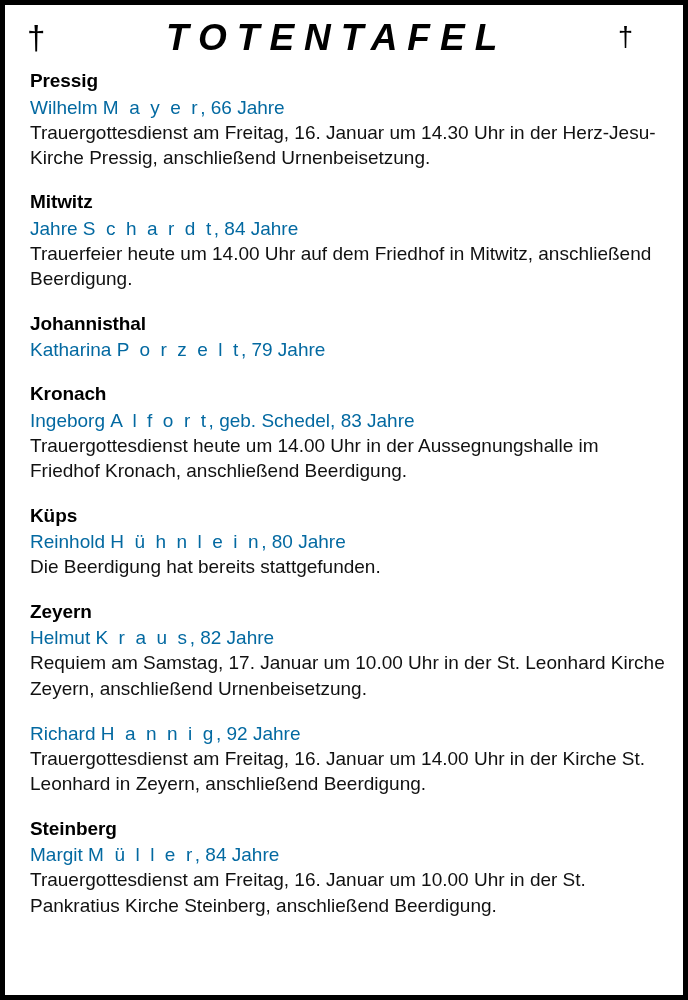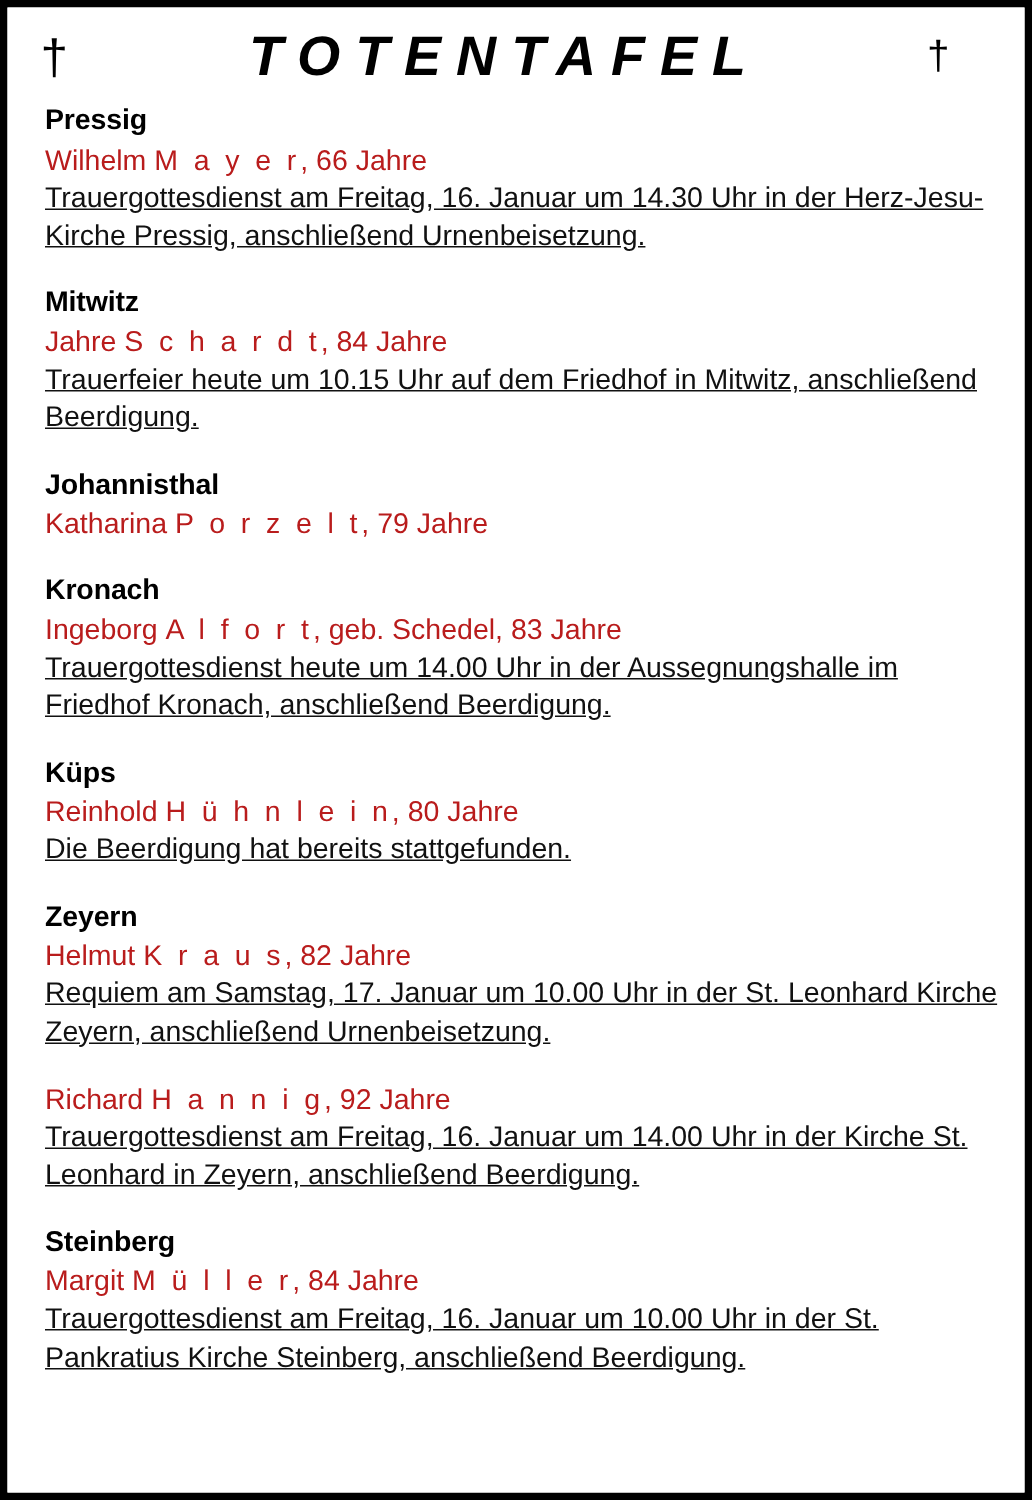--- a/index.html
+++ b/index.html
@@ -70,35 +70,34 @@
   .place {
     font-size: 19px;
     font-weight: bold;
     color: #000000;
     line-height: 1.3;
     margin: 0 0 1px 0;
     letter-spacing: -0.1px;
   }
   .person {
     font-size: 19px;
-    color: #b91c1c;
+    color: #0369a1;
     line-height: 1.32;
     margin: 0;
     white-space: nowrap;
   }
   .surname {
     letter-spacing: 2.6px;
   }
   .details {
     font-size: 19px;
     color: #111111;
     line-height: 1.33;
     margin: 0;
     max-width: 648px;
-    text-decoration: underline;
   }
 </style>
 </head>
 <body>
 
 <div class="notice-frame">
   <div class="notice-inner">
 
     <div class="masthead">
       <span class="cross cross-left">†</span>
@@ -108,21 +107,21 @@
 
     <div class="entries">
         <div class="entry">
           <div class="place">Pressig</div>
           <div class="person"><span>Wilhelm</span> <span class="surname">M a y e r</span><span>, 66 Jahre</span></div>
           <div class="details">Trauergottesdienst am Freitag, 16. Januar um 14.30 Uhr in der Herz-Jesu-Kirche Pressig, anschließend Urnenbeisetzung.</div>
         </div>
         <div class="entry">
           <div class="place">Mitwitz</div>
           <div class="person"><span>Jahre</span> <span class="surname">S c h a r d t</span><span>, 84 Jahre</span></div>
-          <div class="details">Trauerfeier heute um 10.15 Uhr auf dem Friedhof in Mitwitz, anschließend Beerdigung.</div>
+          <div class="details">Trauerfeier heute um 14.00 Uhr auf dem Friedhof in Mitwitz, anschließend Beerdigung.</div>
         </div>
         <div class="entry">
           <div class="place">Johannisthal</div>
           <div class="person"><span>Katharina</span> <span class="surname">P o r z e l t</span><span>, 79 Jahre</span></div>
         </div>
         <div class="entry">
           <div class="place">Kronach</div>
           <div class="person"><span>Ingeborg</span> <span class="surname">A l f o r t</span><span>, geb. Schedel, 83 Jahre</span></div>
           <div class="details">Trauergottesdienst heute um 14.00 Uhr in der Aussegnungshalle im Friedhof Kronach, anschließend Beerdigung.</div>
         </div>

